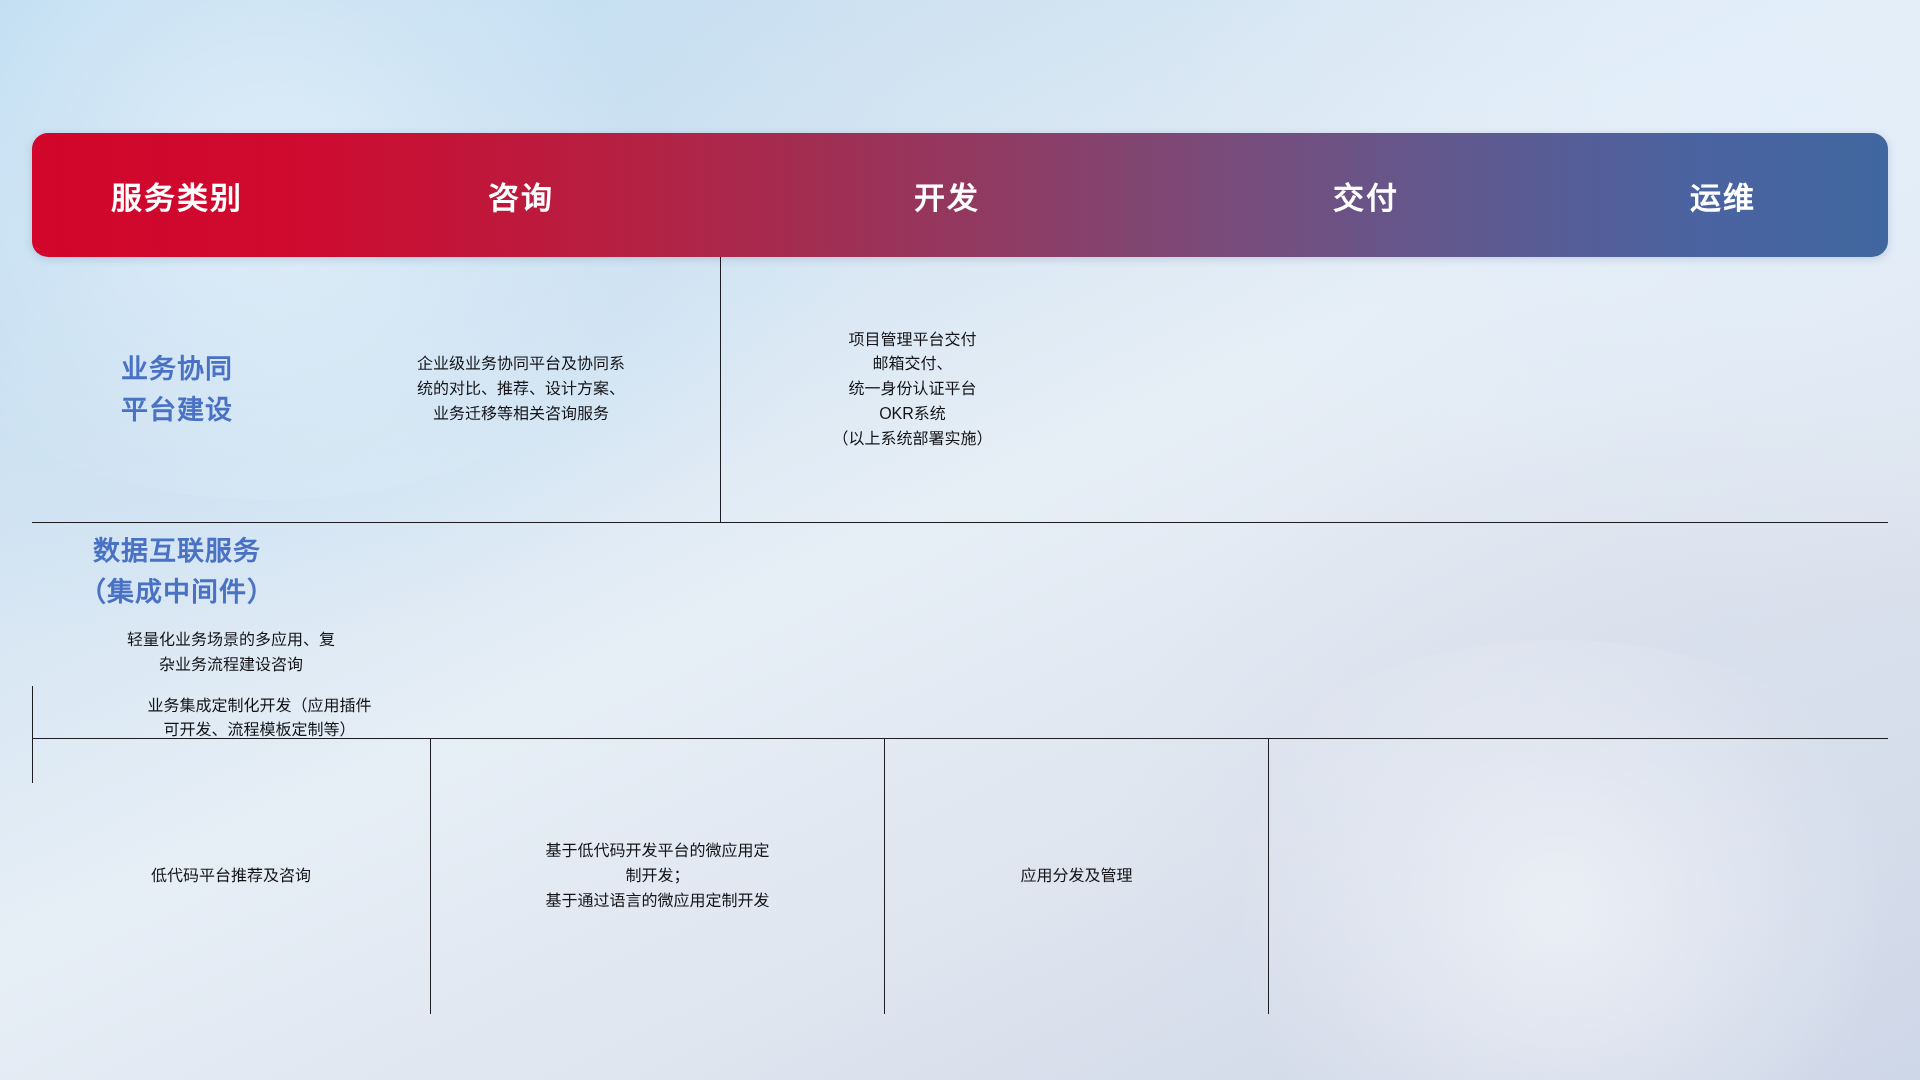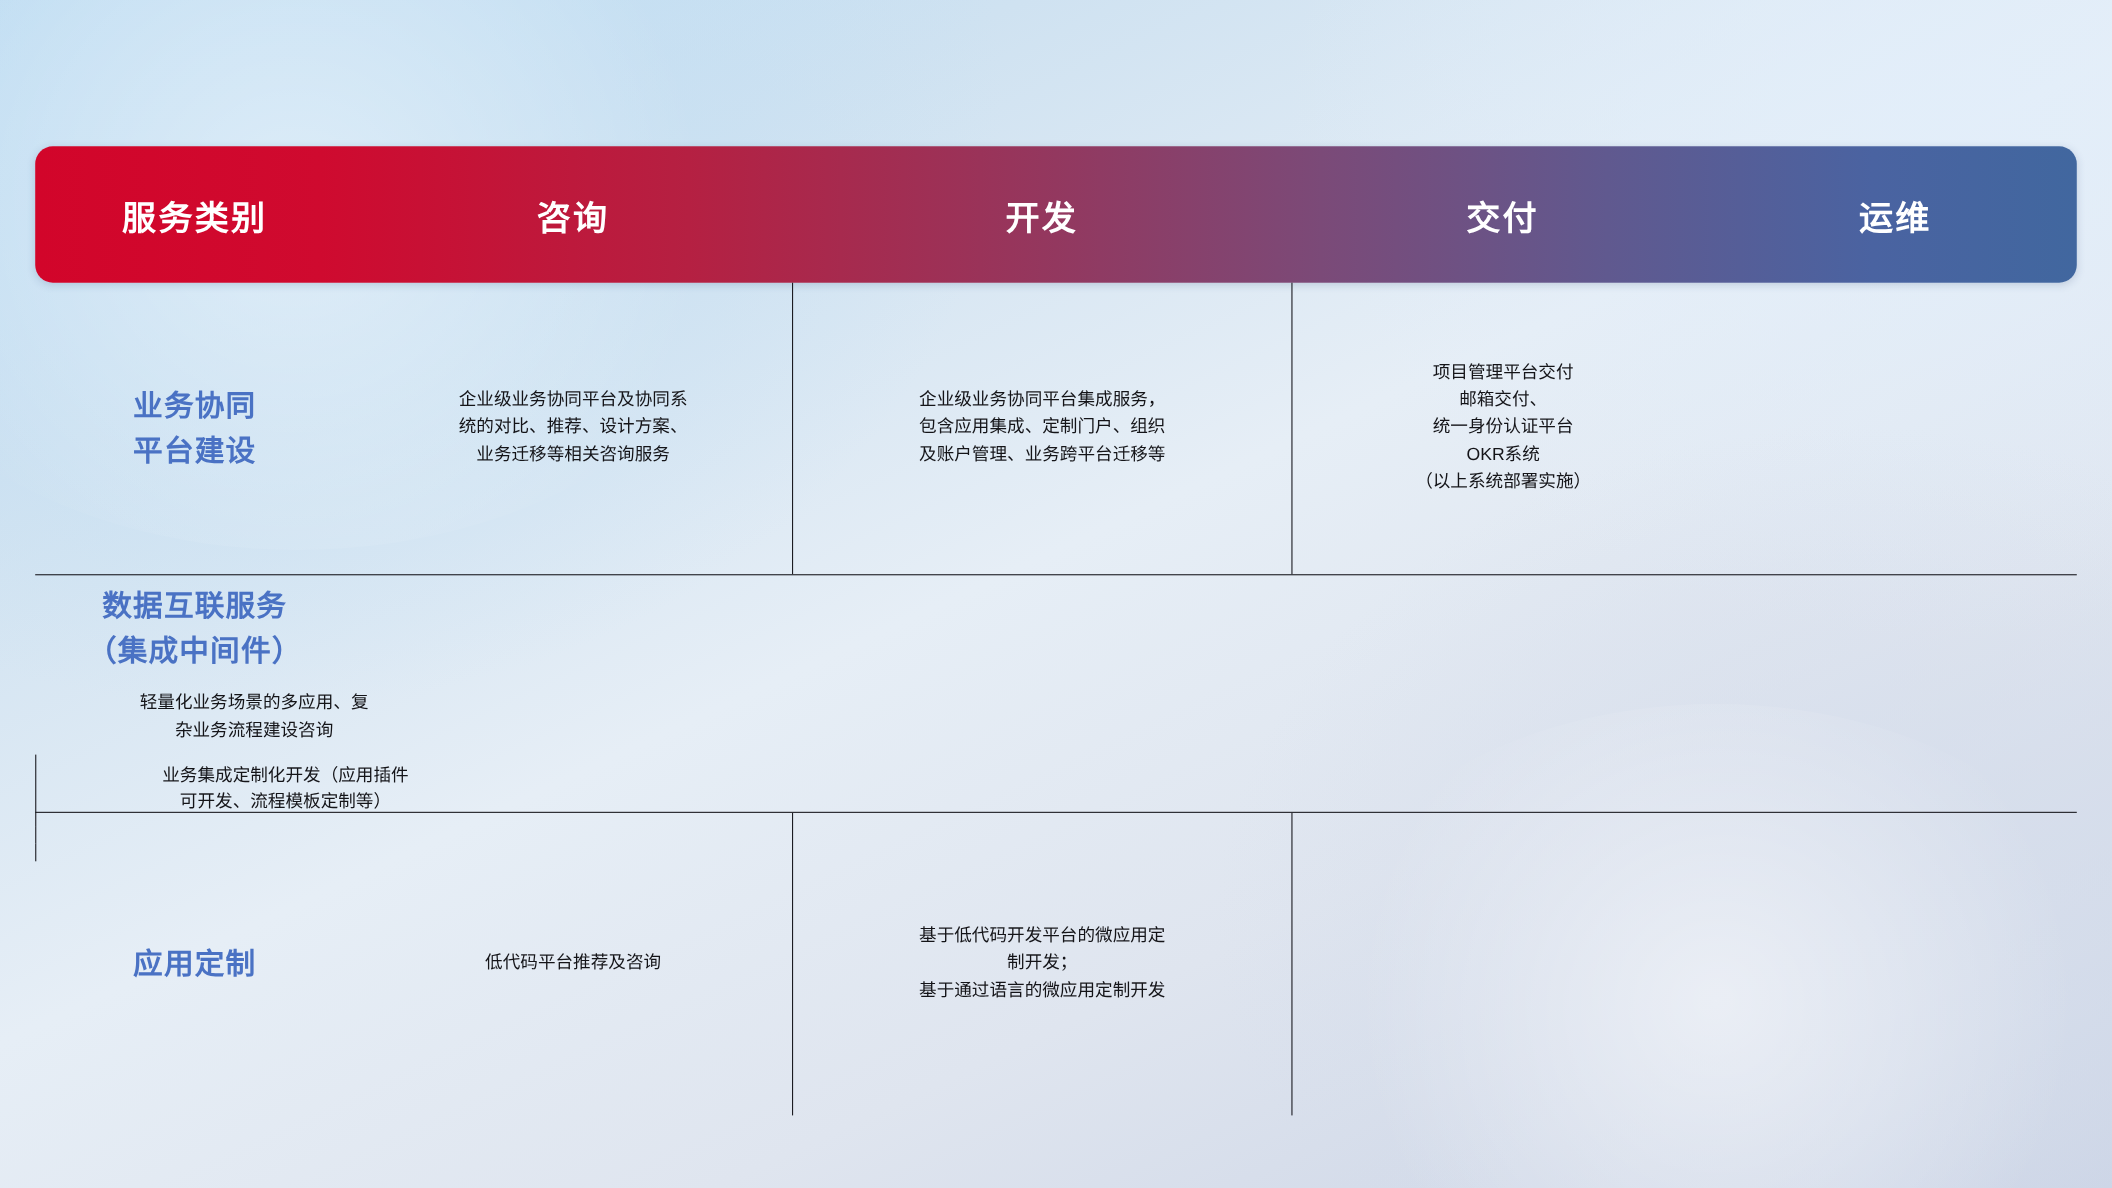--- a/index.html
+++ b/index.html
@@ -160,25 +160,20 @@
       <div class="row r1">
         <div class="cell cat c1 no-divider">
           <span class="txt">业务协同
 平台建设</span>
         </div>
         <div class="cell c2 no-divider">
           <span class="txt">企业级业务协同平台及协同系
 统的对比、推荐、设计方案、
 业务迁移等相关咨询服务</span>
         </div>
-        <div class="cell c3">
-          <span class="txt">企业级业务协同平台集成服务，
-包含应用集成、定制门户、组织
-及账户管理、业务跨平台迁移等</span>
-        </div>
         <div class="cell c4">
           <span class="txt">项目管理平台交付
 邮箱交付、
 统一身份认证平台
 OKR系统
 （以上系统部署实施）</span>
         </div>
       </div>
 
       <div class="row r2">
@@ -196,31 +191,31 @@
         </div>
         <div class="cell c4">
           <span class="txt"></span>
         </div>
         <div class="cell c5">
           <span class="txt"></span>
         </div>
       </div>
 
       <div class="row r3">
-        <div class="cell cat c1 no-divider">
-          <span class="txt">应用定制</span>
-        </div>
         <div class="cell c2 no-divider">
           <span class="txt">低代码平台推荐及咨询</span>
         </div>
         <div class="cell c3">
           <span class="txt">基于低代码开发平台的微应用定
 制开发；
 基于通过语言的微应用定制开发</span>
         </div>
+        <div class="cell c4">
+          <span class="txt">应用分发及管理</span>
+        </div>
         <div class="cell c5">
           <span class="txt"></span>
         </div>
       </div>
 
     </div>
   </div>
 </div>
 
 </body></html>

